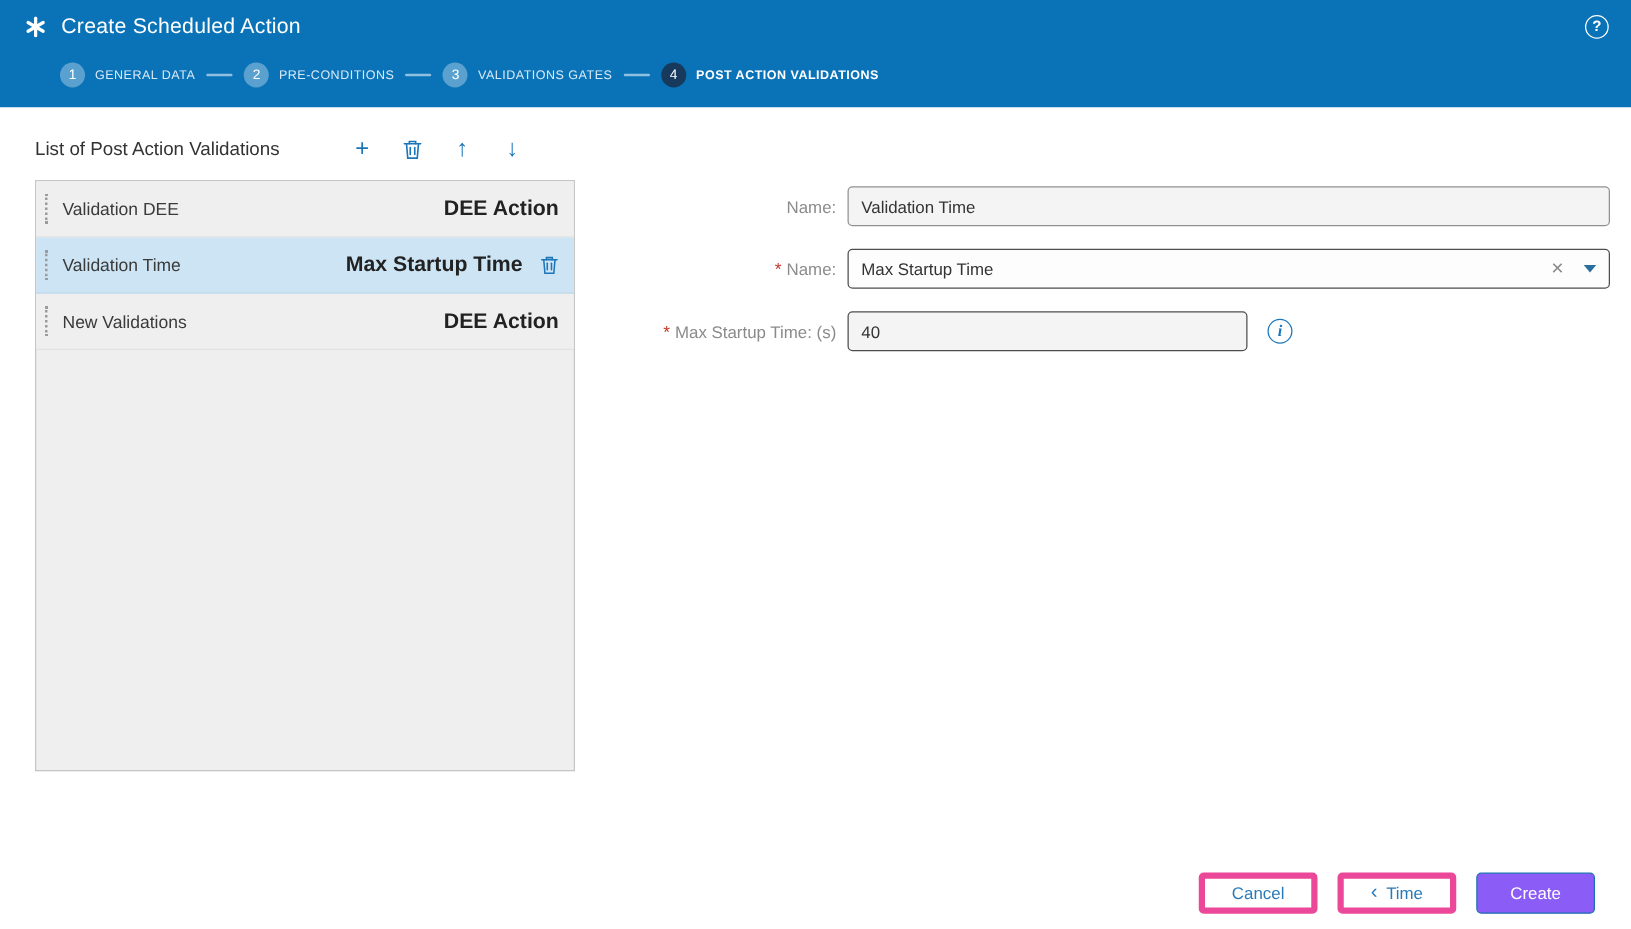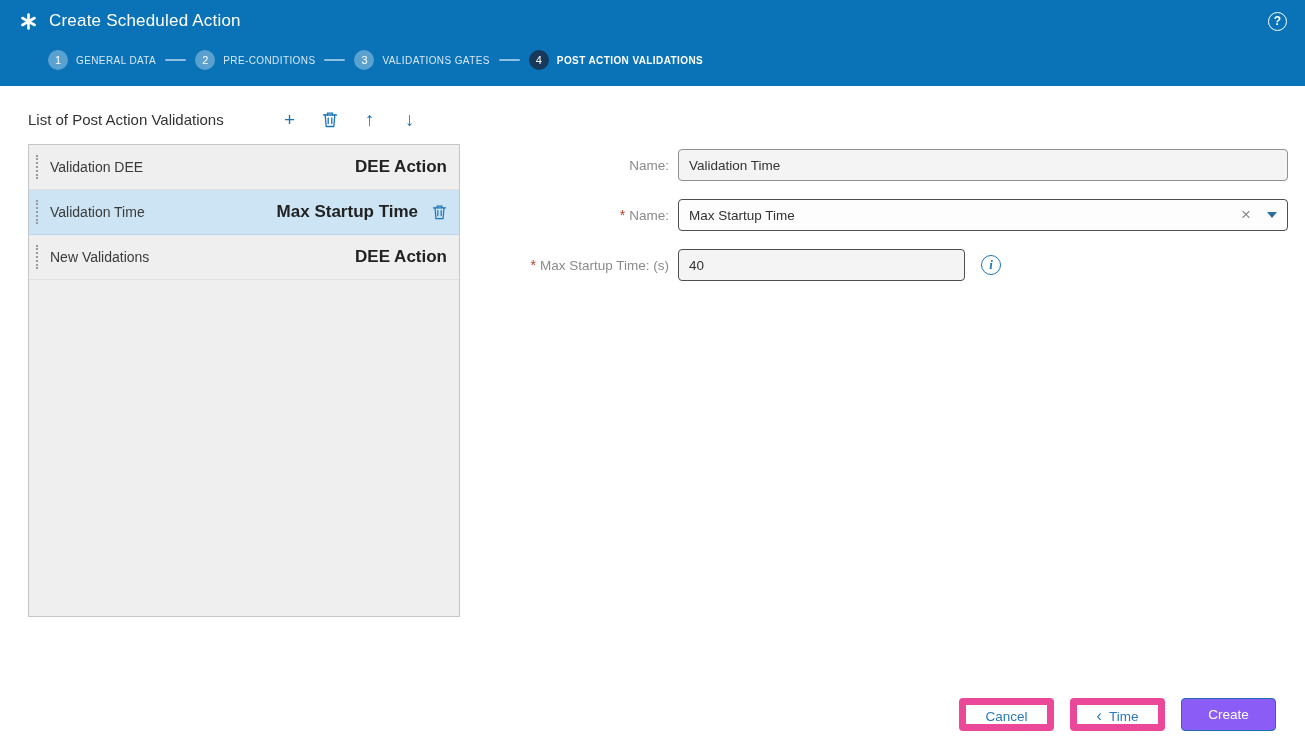--- a/index.html
+++ b/index.html
@@ -47,21 +47,21 @@
   .form-row { position: absolute; left: 453px; display: flex; align-items: center; height: 34px; }
   .form-row.r1 { top: 62px; }
   .form-row.r2 { top: 112px; }
   .form-row.r3 { top: 162px; }
   .field-label { width: 225px; flex: 0 0 225px; text-align: right; font-size: 13.5px; color: #8b8b8b;
                  padding-right: 9px; display: flex; justify-content: flex-end; align-items: center; gap: 4px; }
   .req { color: #c0392b; font-size: 14px; }
   .text-input { height: 32px; background: #f4f4f4; border: 1px solid #919191; border-radius: 4px;
                 font-family: "Liberation Sans", sans-serif; font-size: 13.5px; color: #333; padding: 0 10px; }
   .text-input.wide { width: 610px; }
-  .text-input.narrow { width: 287px; border-color: #4e4e4e; }
+  .text-input.narrow { width: 320px; border-color: #4e4e4e; }
   .combo { width: 610px; height: 32px; background: #fdfdfd; border: 1px solid #4e4e4e; border-radius: 4px;
            display: flex; align-items: center; padding: 0 10px; cursor: pointer; }
   .combo-value { flex: 1; font-size: 13.5px; color: #333; }
   .combo-clear { color: #8a8a8a; font-size: 17px; padding: 0 10px; cursor: pointer; }
   .combo-caret { width: 0; height: 0; border-left: 5px solid transparent; border-right: 5px solid transparent;
                  border-top: 6px solid #2a6f9e; margin-left: 6px; cursor: pointer; }
   .info-icon { margin-left: 16px; width: 20px; height: 20px; border: 1.6px solid #1b75b9; border-radius: 50%;
                color: #1b75b9; display: flex; align-items: center; justify-content: center;
                font-family: "Liberation Serif", serif; font-style: italic; font-weight: 700; font-size: 13px; cursor: pointer; }
 
@@ -70,21 +70,21 @@
               background: #fbfbfb; display: flex; align-items: center; padding: 0 16px 0 28px;
               font-size: 13.5px; color: #555; }
   .comments-chevron { margin-left: auto; color: #555; cursor: pointer; display: flex; align-items: center; }
 
   
   .footer { flex: 0 0 58px; background: #fff; display: flex; align-items: center; justify-content: flex-end;
             gap: 16px; padding-right: 29px; }
   .btn { height: 33px; min-width: 95px; border-radius: 4px; font-size: 13.5px; padding: 0 16px;
          display: flex; align-items: center; justify-content: center; gap: 7px; cursor: pointer;
          font-family: "Liberation Sans", sans-serif; }
-  .btn.secondary { background: #fff; border: 7px solid #ec4899; color: #2a7ab8; align-items: flex-end; }
+  .btn.secondary { background: #fff; border: 5px solid #ec4899; color: #2a7ab8; }
   .btn.primary { background: #8b5cf6; border: 1px solid #1d6fb3; color: #fff; }
   .back-chevron { font-size: 16px; line-height: 1; }
 </style>
 </head>
 <body>
 
 <div class="app">
 
   <div class="header">
     <div class="title-row">

